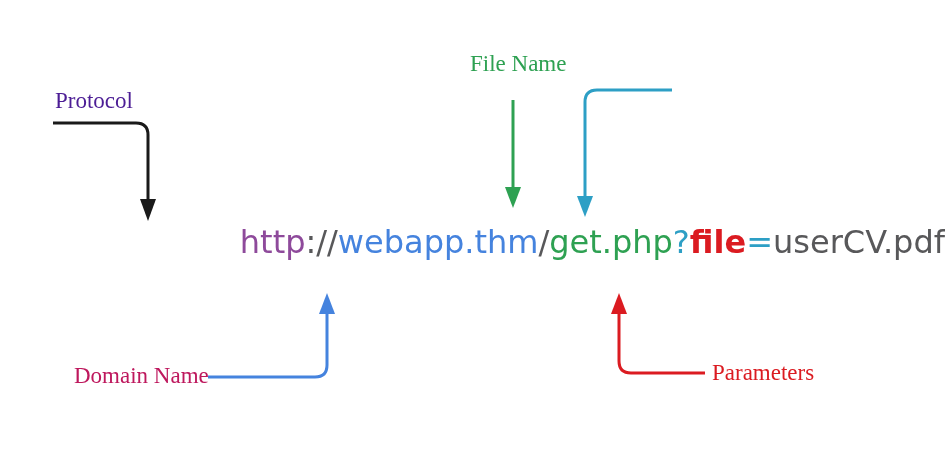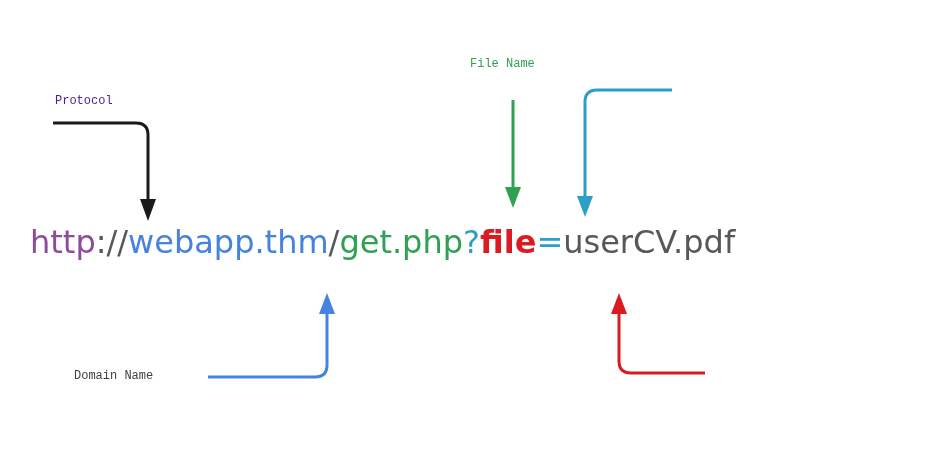--- a/index.html
+++ b/index.html
@@ -15,36 +15,36 @@
     overflow: hidden;
     font-family: "DejaVu Sans", sans-serif;
   }
   #arrows {
     position: absolute;
     left: 0;
     top: 0;
   }
   .label {
     position: absolute;
-    font-size: 12px;
+    font-size: 23px;
     line-height: 20px;
     white-space: nowrap;
-    font-family: Liberation Mono, monospace;
+    font-family: Liberation Serif, serif;
   }
   #protocol-label   { left: 55px;  top: 91px;  }
   #file-name-label  { left: 470px; top: 54px;  }
   #query-label      { left: 681px; top: 79px;  }
   #domain-label     { left: 74px;  top: 366px; }
   #parameters-label { left: 712px; top: 363px; }
   #url {
     position: absolute;
     left: 30px;
     top: 222px;
     width: 915px;
-    text-align: left;
+    text-align: right;
     font-size: 32px;
     line-height: 40px;
     white-space: nowrap;
     font-family: "DejaVu Sans", sans-serif;
   }
 </style>
 </head>
 <body>
 
 <div id="canvas">
@@ -75,18 +75,19 @@
       <path d="M705 373 H631 Q619 373 619 361 V313" fill="none" stroke-width="3" stroke="#DB1B21"></path>
       <polygon points="619,293 611,314 627,314" fill="#DB1B21"></polygon>
     </g>
   </svg>
 
   <div class="label" id="protocol-label" style="color: #4c1d95;">Protocol</div>
 
   <div class="label" id="file-name-label" style="color: rgb(46, 161, 82);">File Name</div>
 
 
-  <div class="label" id="domain-label" style="color: #404040;">Domain Name</div>
+  <div class="label" id="domain-label" style="color: #be185d;">Domain Name</div>
 
+  <div class="label" id="parameters-label" style="color: rgb(219, 27, 33);">Parameters</div>
 
   <div id="url"><span style="color: rgb(142, 74, 155);">http</span><span style="color: rgb(88, 88, 90);">://</span><span style="color: rgb(69, 131, 222);">webapp.thm</span><span style="color: rgb(88, 88, 90);">/</span><span style="color: rgb(46, 161, 82);">get.php</span><span style="color: rgb(45, 159, 197);">?</span><span style="color: rgb(219, 27, 33); font-weight: bold;">file</span><span style="color: rgb(45, 159, 197);">=</span><span style="color: rgb(88, 88, 90);">userCV.pdf</span></div>
 
 </div>
 
 </body></html>

